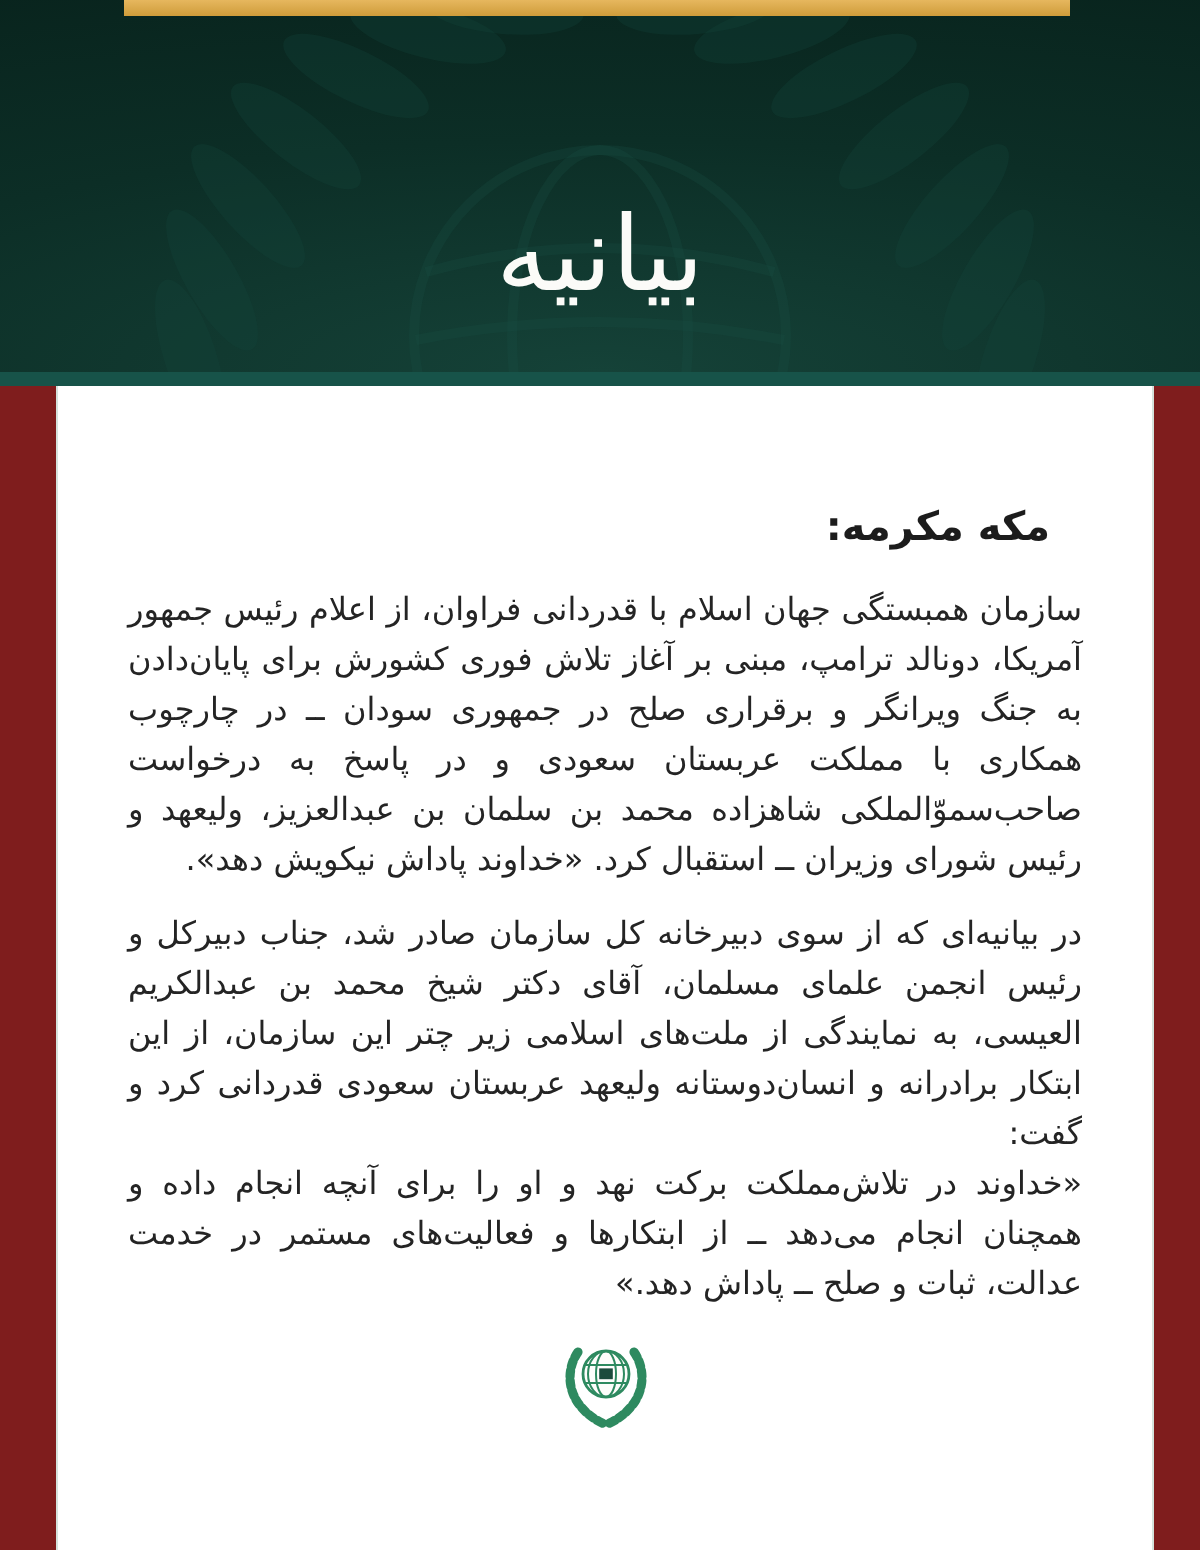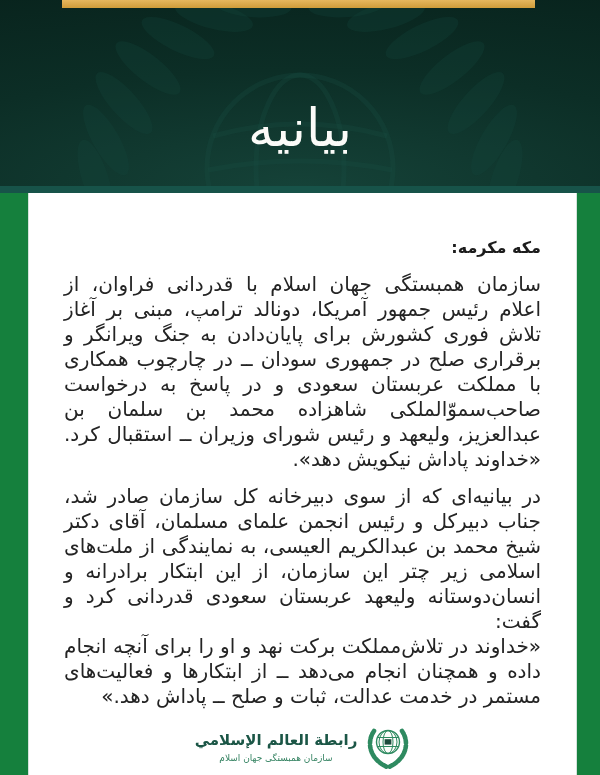--- a/index.html
+++ b/index.html
@@ -1,18 +1,18 @@
 <!DOCTYPE html>
 <html lang="fa"><head>
 <meta charset="utf-8">
 <style>
   html,body { margin:0; padding:0; }
   #screen {
     position:relative; width:600px; height:775px;
-    background:#15803d; overflow:hidden;
+    background:#7f1d1d; overflow:hidden;
     font-family:"DejaVu Sans", sans-serif;
   }
 
   
   .header {
     position:relative; height:186px; overflow:hidden;
     background:radial-gradient(150% 130% at 50% 100%, #154238 0%, #0c2e26 48%, #07201a 100%);
   }
   .gold-bar {
     position:absolute; top:0; left:62px; width:473px; height:8px;
@@ -28,24 +28,24 @@
 
   
   .page {
     position:absolute; top:193px; bottom:0; left:28px; width:549px;
     box-sizing:border-box; background:#ffffff;
     border-left:1px solid #d5e2dc; border-right:1px solid #d5e2dc;
     padding:42px 35px 0 35px;
     direction:rtl; overflow:hidden;
   }
   .greeting {
-    margin:0; font-size:16px; font-weight:bold; color:#1c1c1c; line-height:25px;
+    margin:16px; font-size:20px; font-weight:bold; color:#1c1c1c; line-height:25px;
   }
   .para {
-    margin:12px 0 0 0; font-size:20px; line-height:25px;
+    margin:12px 0 0 0; font-size:16px; line-height:25px;
     text-align:justify; color:#242424;
   }
   .para.quote { margin-top:0; }
 
   
   .footer-logo {
     margin-top:13px; display:flex; justify-content:center; align-items:center;
     gap:9px; direction:rtl;
   }
   .logo-text { text-align:center; }
@@ -102,20 +102,16 @@
         </g>
         <circle cx="22" cy="20" r="11.5" fill="#fdfdfb" stroke="#2e8a60" stroke-width="1.4"></circle>
         <g stroke="#2e8a60" stroke-width="1" fill="none">
           <ellipse cx="22" cy="20" rx="5" ry="11.5"></ellipse>
           <ellipse cx="22" cy="20" rx="9" ry="11.5"></ellipse>
           <path d="M11.7 15.5 h20.6"></path>
           <path d="M11.2 24.5 h21.6"></path>
         </g>
         <rect x="18.6" y="17.2" width="6.8" height="5.4" fill="#1c4b3c"></rect>
       </svg>
-      <div class="logo-text">
-        <div class="logo-ar">رابطة العالم الإسلامي</div>
-        <div class="logo-fa">سازمان همبستگی جهان اسلام</div>
-      </div>
     </div>
   </div>
 
 </div>
 
 </body></html>

